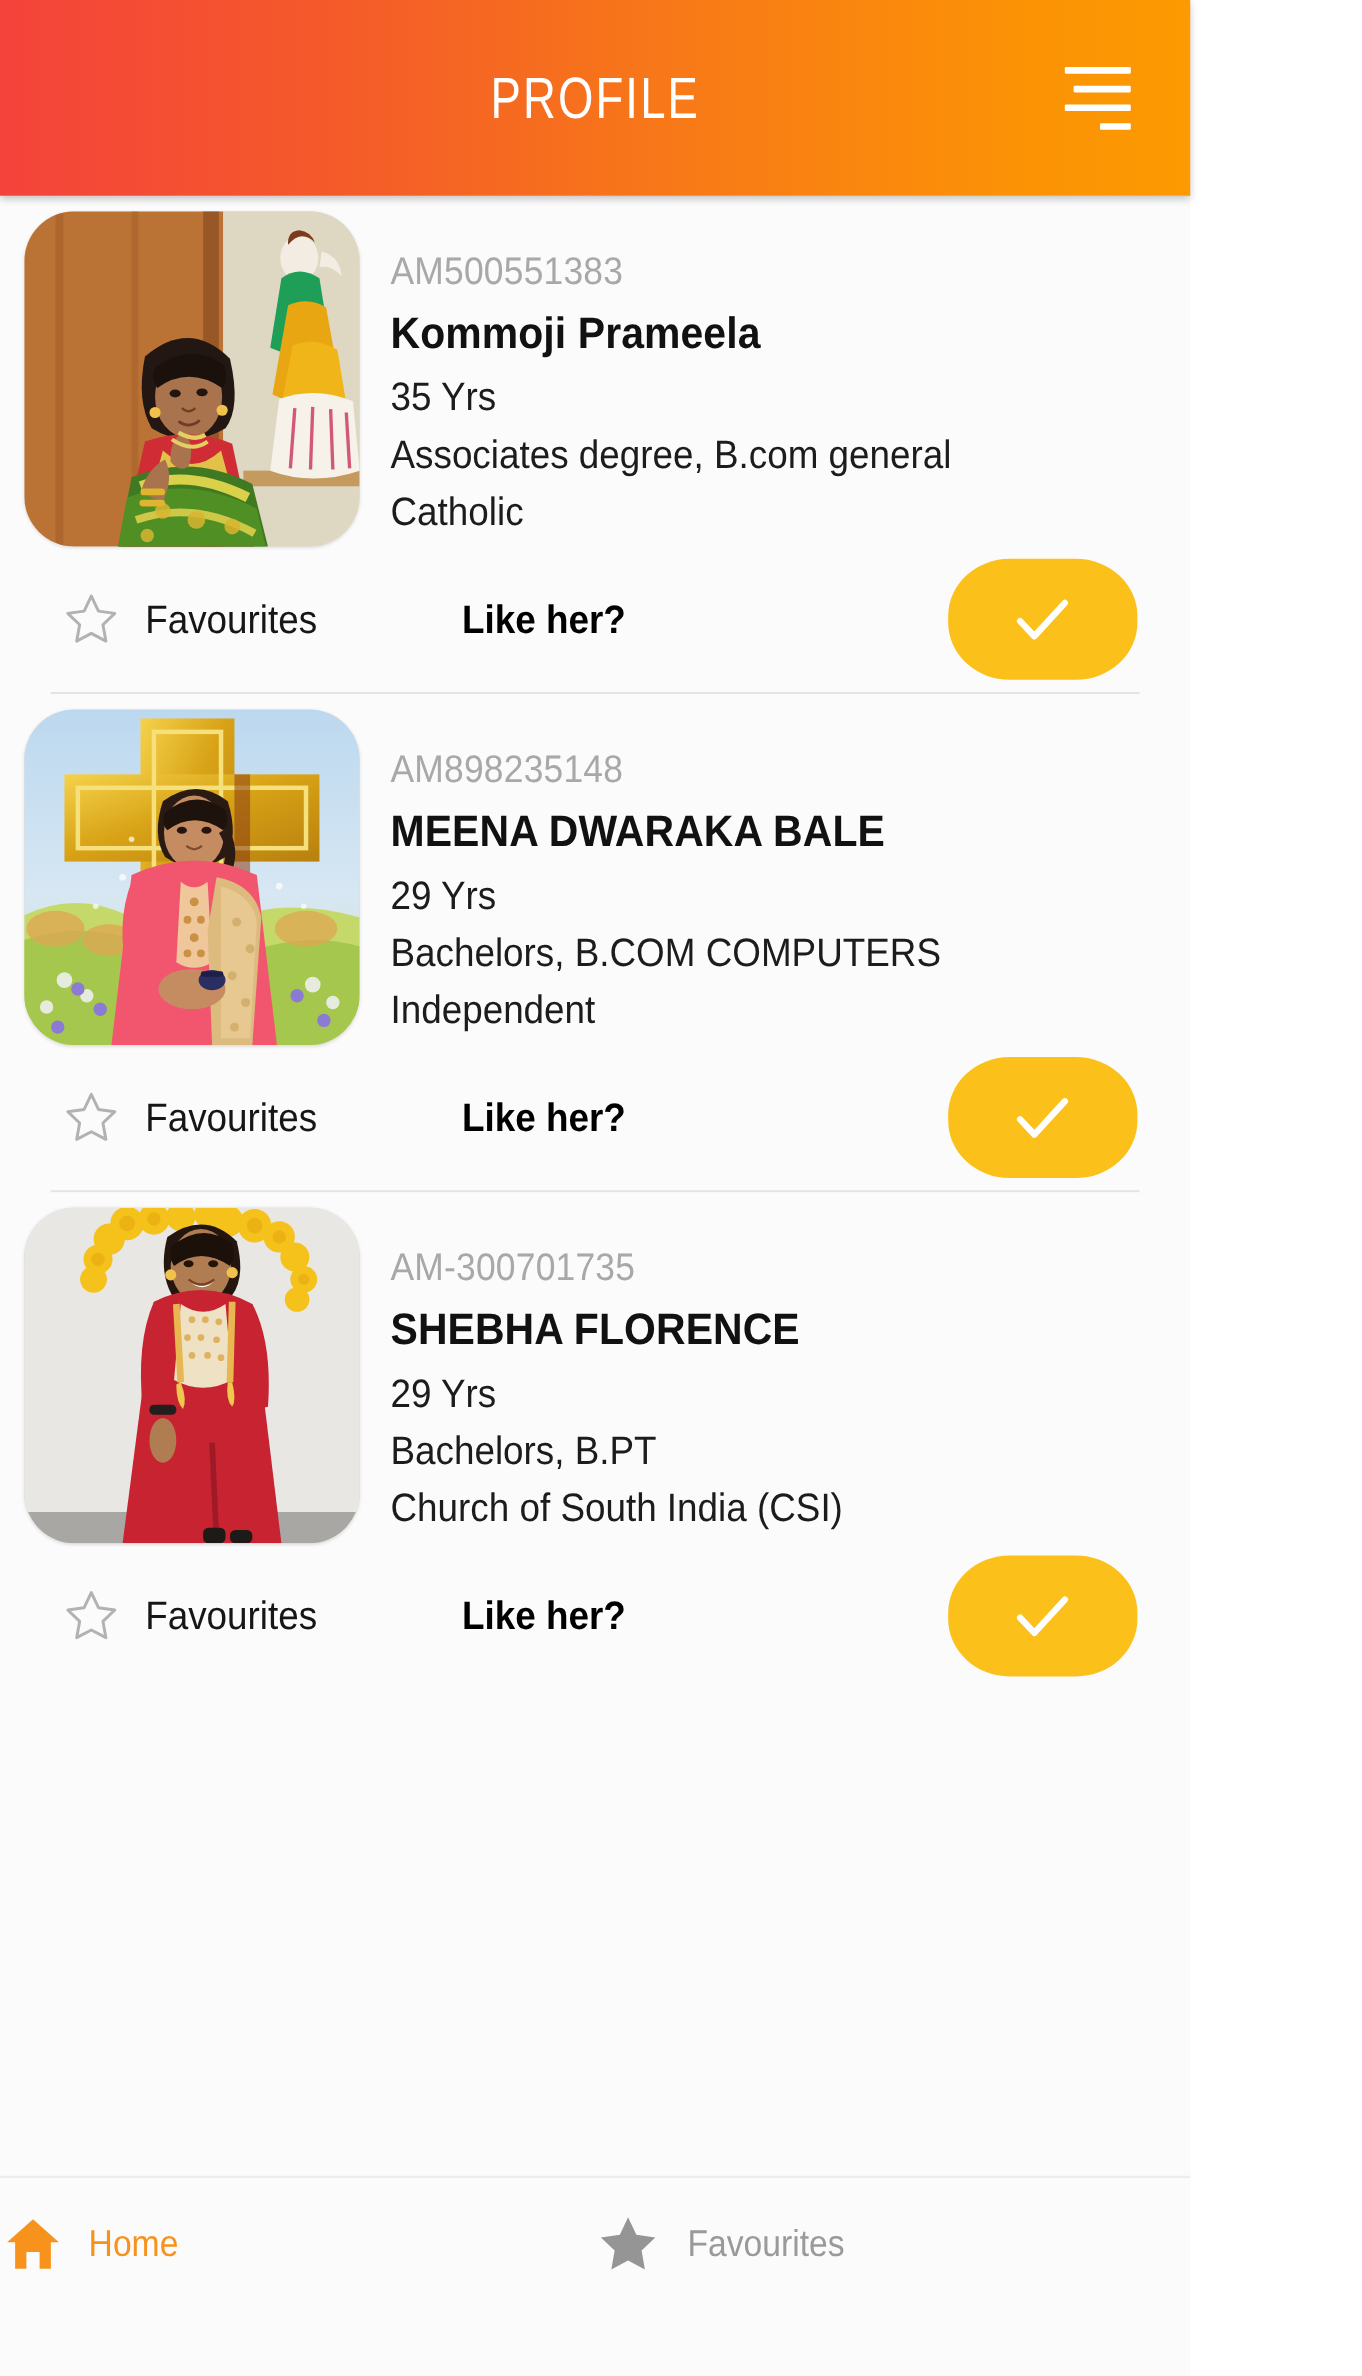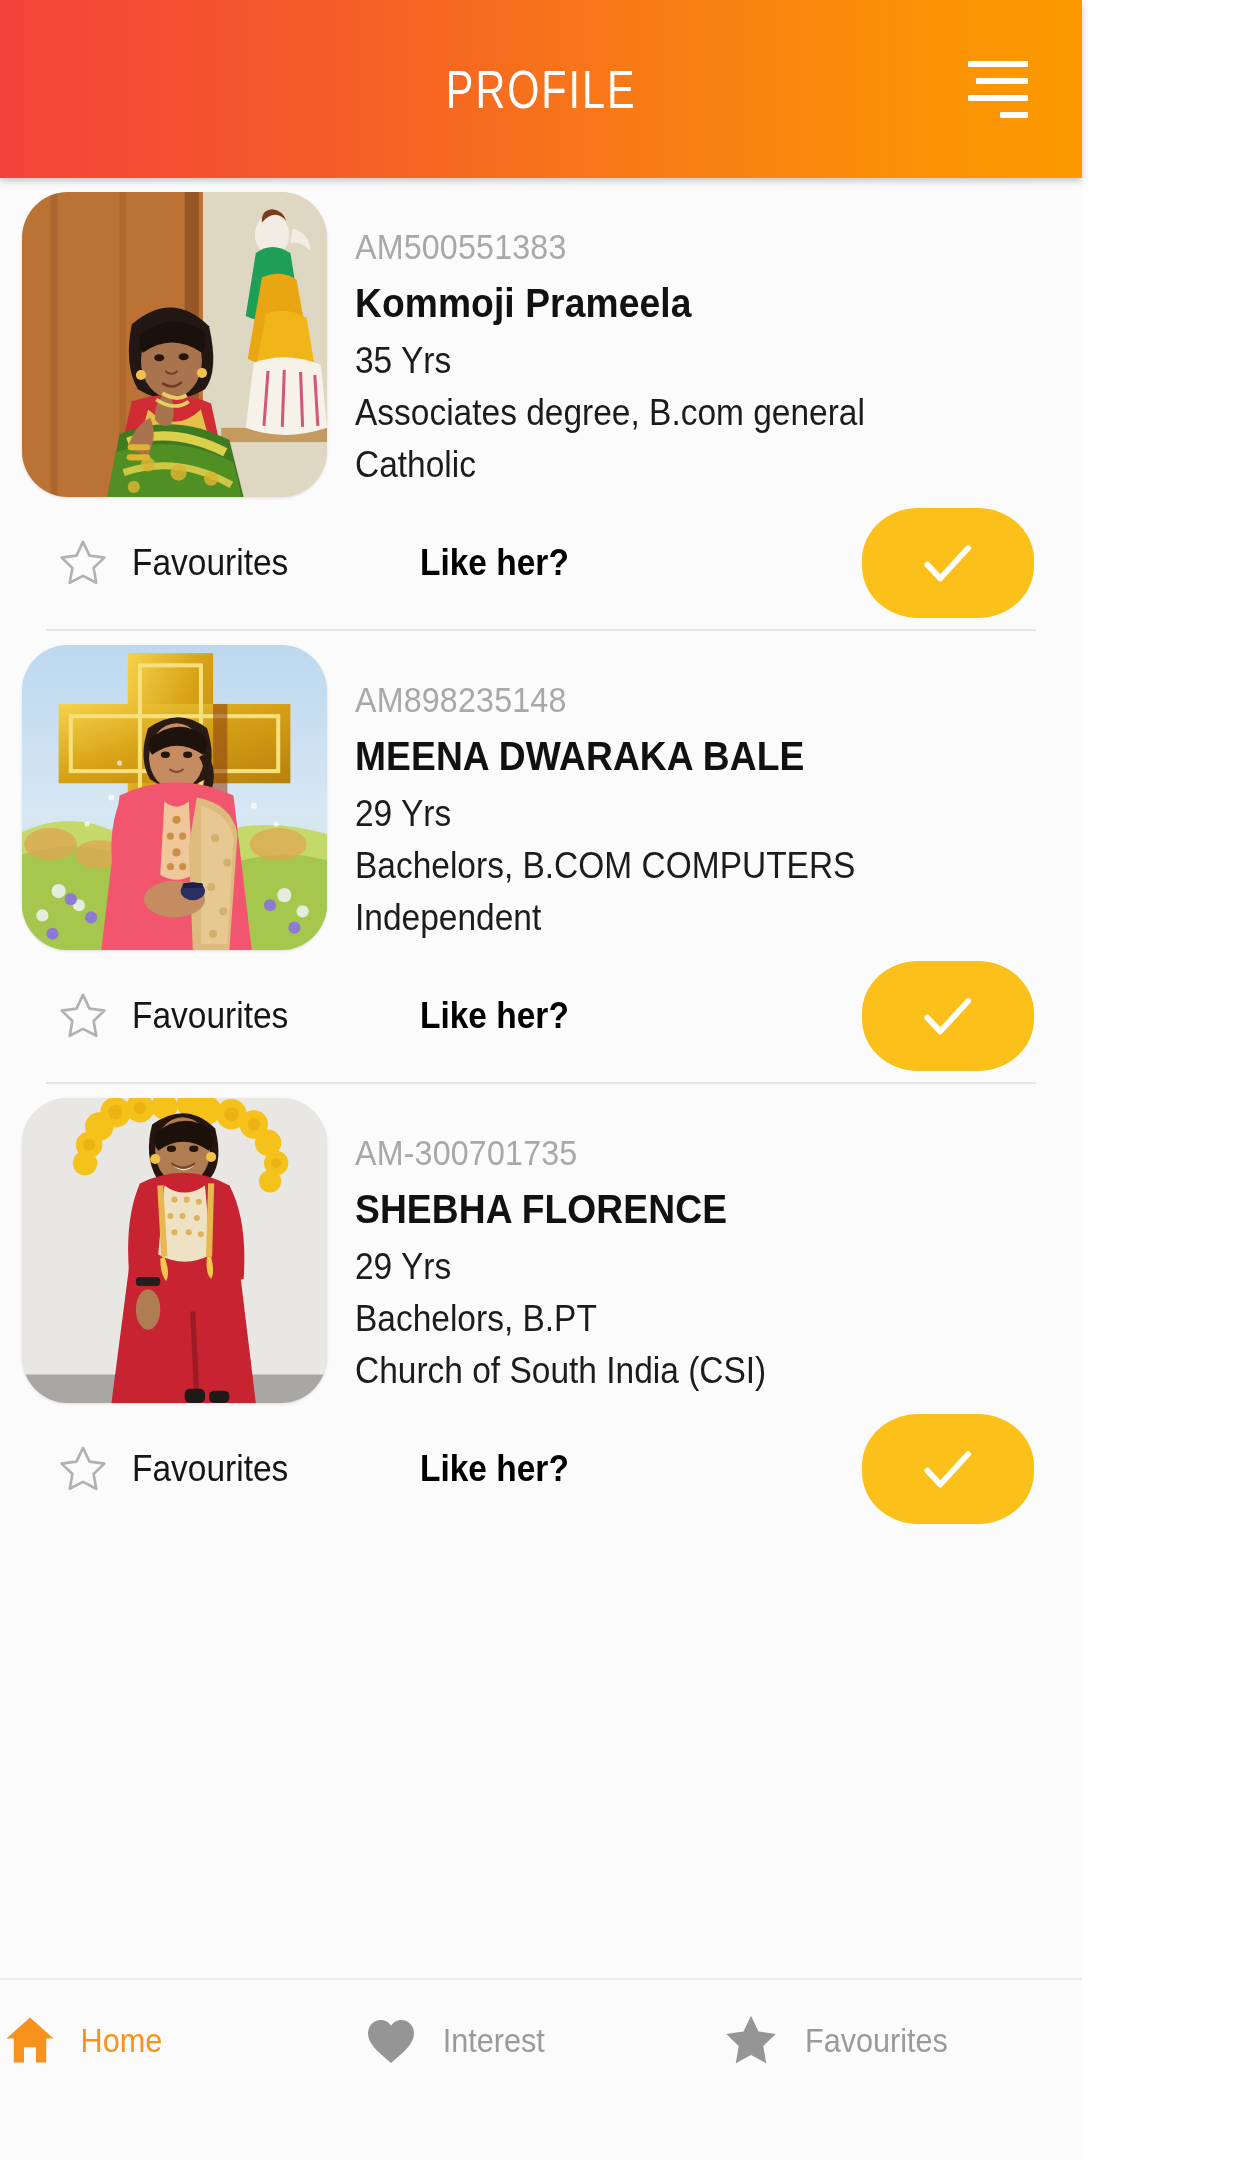--- a/index.html
+++ b/index.html
@@ -524,26 +524,20 @@
 
   <div class="bottomnav">
 
     <div class="navitem active">
       <svg class="navicon" viewBox="0 0 24 24">
         <path d="M12 3L2.6 11.4h2.9V21h4.1v-6.1h4.8V21h4.1v-9.6h2.9z" fill="#f7931d"></path>
       </svg>
       <span class="navlabel">Home</span>
     </div>
 
-    <div class="navitem">
-      <svg class="navicon" viewBox="0 0 24 24">
-        <path d="M12 21.2C7 16.9 2.8 13.6 2.8 9.3 2.8 6.3 5.1 4 7.9 4c1.8 0 3.3.9 4.1 2.3C12.8 4.9 14.3 4 16.1 4c2.8 0 5.1 2.3 5.1 5.3 0 4.3-4.2 7.6-9.2 11.9z" fill="#959595"></path>
-      </svg>
-      <span class="navlabel">Interest</span>
-    </div>
 
     <div class="navitem">
       <svg class="navicon" viewBox="0 0 24 24">
         <path d="M12 2.3l3 6.3 6.9 1-5 4.8 1.2 6.9L12 18l-6.1 3.3 1.2-6.9-5-4.8 6.9-1z" fill="#959595"></path>
       </svg>
       <span class="navlabel">Favourites</span>
     </div>
 
 
   </div>

